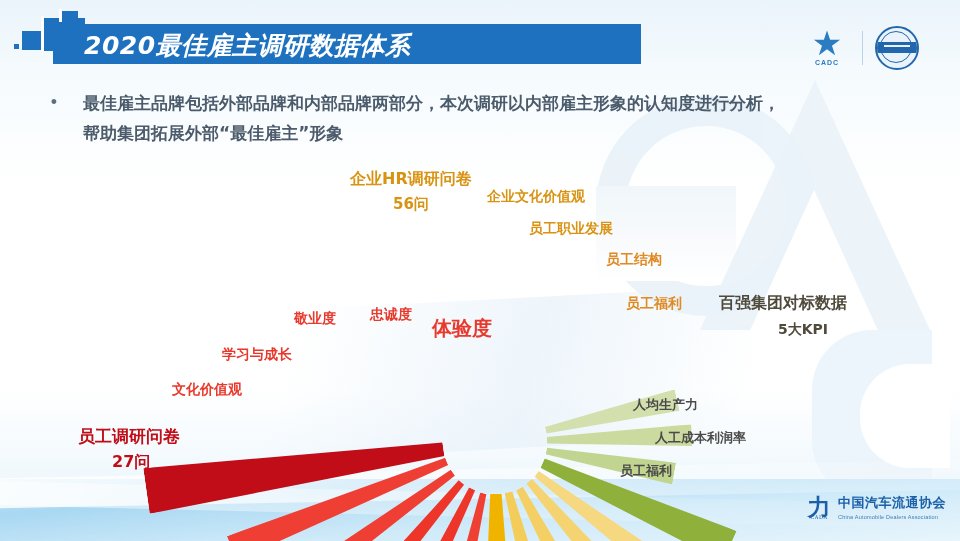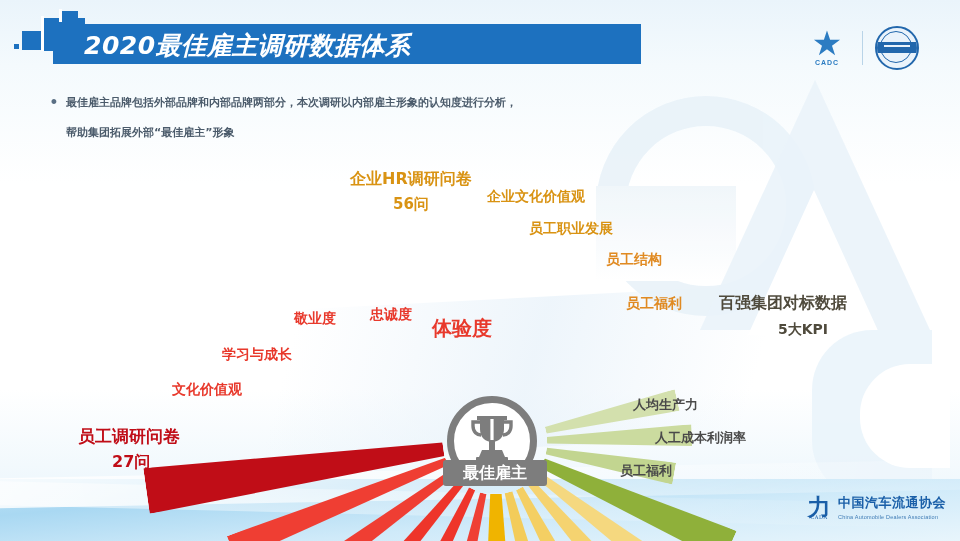--- a/index.html
+++ b/index.html
@@ -110,22 +110,23 @@
     position:absolute;left:3px;top:3px;width:30px;height:30px;border-radius:50%;
     border:1px solid #2267ac;
   }
 
   
   .bullet-row{position:absolute;left:42px;top:88px;width:870px;display:flex;}
   .bullet-dot{
     width:24px;color:#5a6f84;font-size:18px;line-height:28px;text-align:center;flex:none;
   }
   .bullet-text{
-    font-size:11px;line-height:30px;color:#4b5b6b;font-weight:bold;
-    font-family:"DejaVu Sans","Liberation Sans",sans-serif;
+    font-size:17px;line-height:30px;color:#4b5b6b;font-weight:bold;
+    font-family:"DejaVu Sans","Liberation Sans",sans-serif;
+    margin-left:17px;
   }
 
   
   .fan{position:absolute;left:0;top:0;width:960px;height:541px;}
   .ray{position:absolute;transform-origin:0% 50%;}
 
   
   .badge{position:absolute;left:447px;top:396px;width:96px;height:96px;}
   .badge-circle{
     position:absolute;left:0;top:0;width:90px;height:90px;border-radius:50%;
@@ -223,34 +224,20 @@
       <div class="ray" style="left: 495px; top: 442px; width: 195px; height: 26px; margin-top: -13px; background: rgb(243, 204, 90); transform: rotate(-285deg) translateX(52px); clip-path: polygon(0px 9.1px, 100% 0px, 100% 100%, 0px 16.9px);"></div>
       <div class="ray" style="left: 495px; top: 442px; width: 180px; height: 25px; margin-top: -12.5px; background: rgb(244, 207, 99); transform: rotate(-298deg) translateX(52px); clip-path: polygon(0px 8.75px, 100% 0px, 100% 100%, 0px 16.25px);"></div>
       <div class="ray" style="left: 495px; top: 442px; width: 168px; height: 24px; margin-top: -12px; background: rgb(245, 211, 112); transform: rotate(-311deg) translateX(52px); clip-path: polygon(0px 8.4px, 100% 0px, 100% 100%, 0px 15.6px);"></div>
       <div class="ray" style="left: 495px; top: 442px; width: 155px; height: 23px; margin-top: -11.5px; background: rgb(245, 216, 127); transform: rotate(-323deg) translateX(52px); clip-path: polygon(0px 8.05px, 100% 0px, 100% 100%, 0px 14.95px);"></div>
       <div class="ray" style="left: 495px; top: 442px; width: 205px; height: 34px; margin-top: -17px; background: rgb(143, 176, 58); transform: rotate(-336deg) translateX(52px); clip-path: polygon(0px 11.9px, 100% 0px, 100% 100%, 0px 22.1px);"></div>
       <div class="ray" style="left: 495px; top: 442px; width: 130px; height: 22px; margin-top: -11px; background: rgb(194, 213, 144); transform: rotate(-350deg) translateX(52px); clip-path: polygon(0px 7.7px, 100% 0px, 100% 100%, 0px 14.3px);"></div>
       <div class="ray" style="left: 495px; top: 442px; width: 145px; height: 22px; margin-top: -11px; background: rgb(203, 219, 159); transform: rotate(-362deg) translateX(52px); clip-path: polygon(0px 7.7px, 100% 0px, 100% 100%, 0px 14.3px);"></div>
       <div class="ray" style="left: 495px; top: 442px; width: 135px; height: 22px; margin-top: -11px; background: rgb(211, 224, 173); transform: rotate(-373deg) translateX(52px); clip-path: polygon(0px 7.7px, 100% 0px, 100% 100%, 0px 14.3px);"></div>
     </div>
 
-  <div class="badge">
-    <div class="badge-circle"></div>
-    <svg class="trophy" viewBox="0 0 50 52">
-      <path fill="#7d7d7d" d="M10 2h30v4H10z"></path>
-      <path fill="#7d7d7d" d="M13 5h24v10c0 8-5 13-12 13S13 23 13 15z"></path>
-      <path fill="none" stroke="#7d7d7d" stroke-width="3.4" d="M13 8H6v4c0 6 4 9 8 9"></path>
-      <path fill="none" stroke="#7d7d7d" stroke-width="3.4" d="M37 8h7v4c0 6-4 9-8 9"></path>
-      <rect x="22" y="27" width="6" height="9" fill="#7d7d7d"></rect>
-      <path fill="#7d7d7d" d="M15 36h20l3 7H12z"></path>
-      <rect x="9" y="43" width="32" height="5" rx="1" fill="#7d7d7d"></rect>
-      <rect x="23.4" y="5" width="3.2" height="21" fill="#ffffff"></rect>
-    </svg>
-    <div class="badge-label">最佳雇主</div>
-  </div>
 
   <div id="fan-labels">
       <div class="flabel l-darkred" style="left: 78px; top: 425px; font-size: 17px;">员工调研问卷</div>
       <div class="flabel l-darkred" style="left: 112px; top: 452px; font-size: 16px;">27问</div>
       <div class="flabel l-red" style="left: 172px; top: 381px; font-size: 14px;">文化价值观</div>
       <div class="flabel l-red" style="left: 222px; top: 346px; font-size: 14px;">学习与成长</div>
       <div class="flabel l-red" style="left: 294px; top: 310px; font-size: 14px;">敬业度</div>
       <div class="flabel l-red" style="left: 370px; top: 306px; font-size: 14px;">忠诚度</div>
       <div class="flabel l-red" style="left: 432px; top: 315px; font-size: 20px;">体验度</div>
       <div class="flabel l-amber" style="left: 350px; top: 169px; font-size: 16px;">企业HR调研问卷</div>

